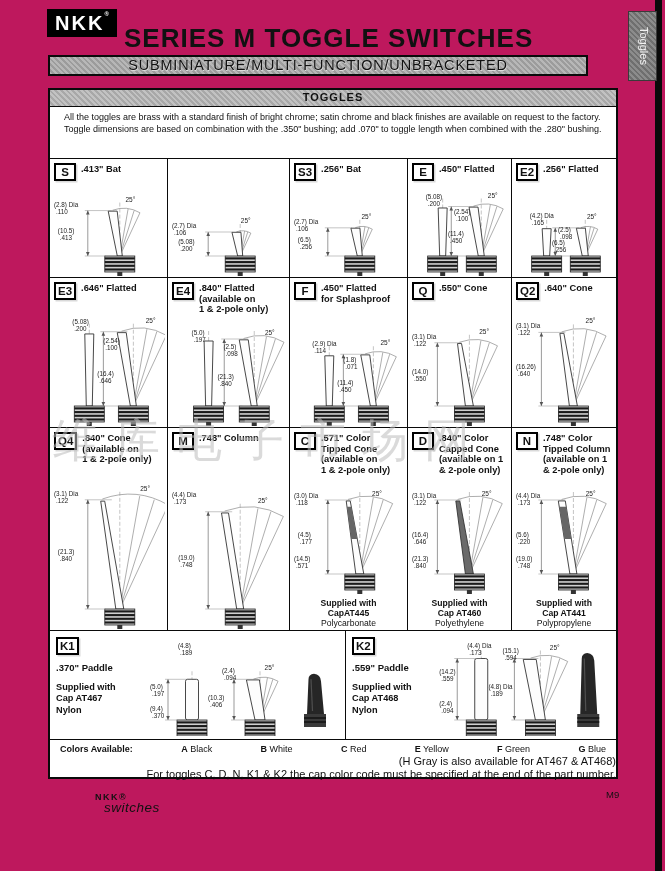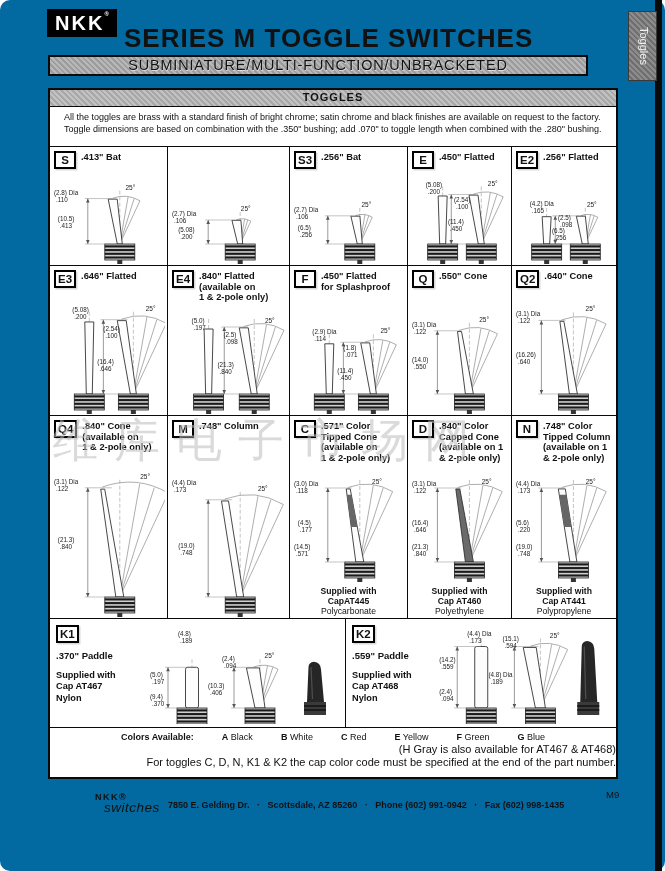--- a/index.html
+++ b/index.html
@@ -1,49 +1,49 @@
 <!DOCTYPE html>
 <html><head>
 <meta charset="utf-8">
 <style>
   html,body{margin:0;padding:0;background:#fff;}
   body{width:665px;height:871px;position:relative;font-family:"Liberation Sans",sans-serif;color:#111;overflow:hidden;}
-  .page{position:absolute;inset:0;background:#0369a1;border-radius:10px;}
+  .page{position:absolute;inset:0;background:#be185d;}
   .edge-bar{position:absolute;left:655px;top:0;width:7px;height:871px;background:#0a0a0a;}
   .logo-box{position:absolute;left:47px;top:9px;width:70px;height:28px;background:#000;color:#fff;
     font-weight:bold;font-size:20px;letter-spacing:2px;display:flex;align-items:center;justify-content:center;}
   .logo-box .reg{font-size:6px;align-self:flex-start;margin-top:2px;letter-spacing:0;}
   .main-title{position:absolute;left:124px;top:23px;font-size:26px;font-weight:bold;letter-spacing:1px;white-space:nowrap;}
   .side-tab{position:absolute;left:628px;top:11px;width:27px;height:68px;
     background:repeating-linear-gradient(45deg,#8c8c8c 0 2px,#6f6f6f 2px 4px);
     color:#f2f2f2;border:1px solid #3a3a3a;writing-mode:vertical-rl;text-align:center;font-size:11px;line-height:25px;}
   .subtitle-bar{position:absolute;left:48px;top:55px;width:540px;height:21px;box-sizing:border-box;
     background:repeating-linear-gradient(45deg,#b7b7b7 0 2px,#9c9c9c 2px 4px);
     border:2px solid #0a0a0a;text-align:center;font-weight:normal;font-size:14.5px;letter-spacing:0.8px;
     line-height:17px;color:#111;text-shadow:0.5px 0.5px 0 #ddd;}
   .main-box{position:absolute;left:48px;top:88px;width:570px;height:691px;box-sizing:border-box;border:2px solid #0a0a0a;background:#fff;}
   .sec-head{height:17px;box-sizing:border-box;border-bottom:1.5px solid #0a0a0a;
     background:repeating-linear-gradient(45deg,#c2c2c2 0 2px,#a8a8a8 2px 4px);
     text-align:center;font-weight:bold;font-size:11px;letter-spacing:1px;line-height:15px;}
-  .intro{height:40px;box-sizing:border-box;border-bottom:1.5px solid #0a0a0a;padding:4px 10px 0 14px;
+  .intro{height:52px;box-sizing:border-box;border-bottom:1.5px solid #0a0a0a;padding:4px 10px 0 14px;
     font-size:9px;line-height:1.35;}
   .grid-row{display:flex;box-sizing:border-box;border-bottom:1.5px solid #0a0a0a;}
   .cell{position:relative;box-sizing:border-box;background:transparent;}
   .cell.br{border-right:1.5px solid #0a0a0a;}
   .cell-head{display:flex;align-items:flex-start;padding:4px 2px 0 4px;}
   .code-badge{display:inline-block;min-width:14px;text-align:center;border:2.2px solid #000;padding:0 2px;
     font-weight:bold;font-size:11.5px;line-height:14px;background:#fff;box-shadow:1.5px 1.5px 0 rgba(0,0,0,0.15);}
   .cell-title{font-weight:bold;font-size:9.3px;line-height:10.5px;margin-left:5px;padding-top:1px;}
   .supplied{position:absolute;bottom:3px;left:0;right:0;text-align:center;font-size:8.6px;font-weight:bold;line-height:1.18;}
   .supplied .cap-normal{font-weight:normal;}
   .k-left{position:absolute;left:6px;top:5px;width:86px;}
   .k-left .cell-title{margin-left:0;display:block;margin-top:7px;font-size:9.5px;}
   .k-sup{font-weight:bold;font-size:9.2px;line-height:1.25;margin-top:8px;}
   .colors-row{height:41px;box-sizing:border-box;padding-top:3px;font-size:9px;text-align:center;}
-  .colors-line{display:flex;justify-content:center;gap:28px;padding:1px 10px 0 10px;white-space:nowrap;}
+  .colors-line{display:flex;justify-content:space-between;gap:28px;padding:1px 10px 0 10px;white-space:nowrap;}
   .colors-line .b{font-weight:bold;}
   .colors-note{margin-top:1px;font-size:11px;text-align:right;}
   .watermark{position:absolute;left:52px;top:399px;width:560px;font-size:46px;letter-spacing:16px;
     color:#bdbdbd;opacity:0.55;z-index:40;pointer-events:none;white-space:nowrap;font-family:"DejaVu Sans",sans-serif;margin-top:11px;}
   .f-logo{position:absolute;left:95px;top:792px;}
   .f-l1{font-size:9px;font-weight:bold;letter-spacing:1.5px;}
   .f-l2{font-size:13.5px;font-weight:normal;font-style:italic;margin-left:9px;margin-top:-2px;letter-spacing:0.5px;}
   .f-address{position:absolute;left:168px;top:800px;font-size:9px;font-weight:bold;white-space:nowrap;}
   .page-num{position:absolute;left:606px;top:789px;font-size:9.5px;}
   svg text{font-family:"Liberation Sans",sans-serif;}
@@ -714,15 +714,14 @@
       <div class="colors-note">For toggles C, D, N, K1 &amp; K2 the cap color code must be specified at the end of the part number.</div>
     </div>
   </div>
 
   <div class="watermark">维库电子市场网</div>
 
   <div class="f-logo">
     <div class="f-l1">NKK®</div>
     <div class="f-l2">switches</div>
   </div>
-  <div class="f-address" id="fAddress">7850 E. Gelding Dr.&nbsp;&nbsp;&nbsp;·&nbsp;&nbsp;&nbsp;Scottsdale, AZ 85260&nbsp;&nbsp;&nbsp;·&nbsp;&nbsp;&nbsp;Phone (602) 991-0942&nbsp;&nbsp;&nbsp;·&nbsp;&nbsp;&nbsp;Fax (602) 998-1435</div>
   <div class="page-num">M9</div>
 </div>
 
 </body></html>

